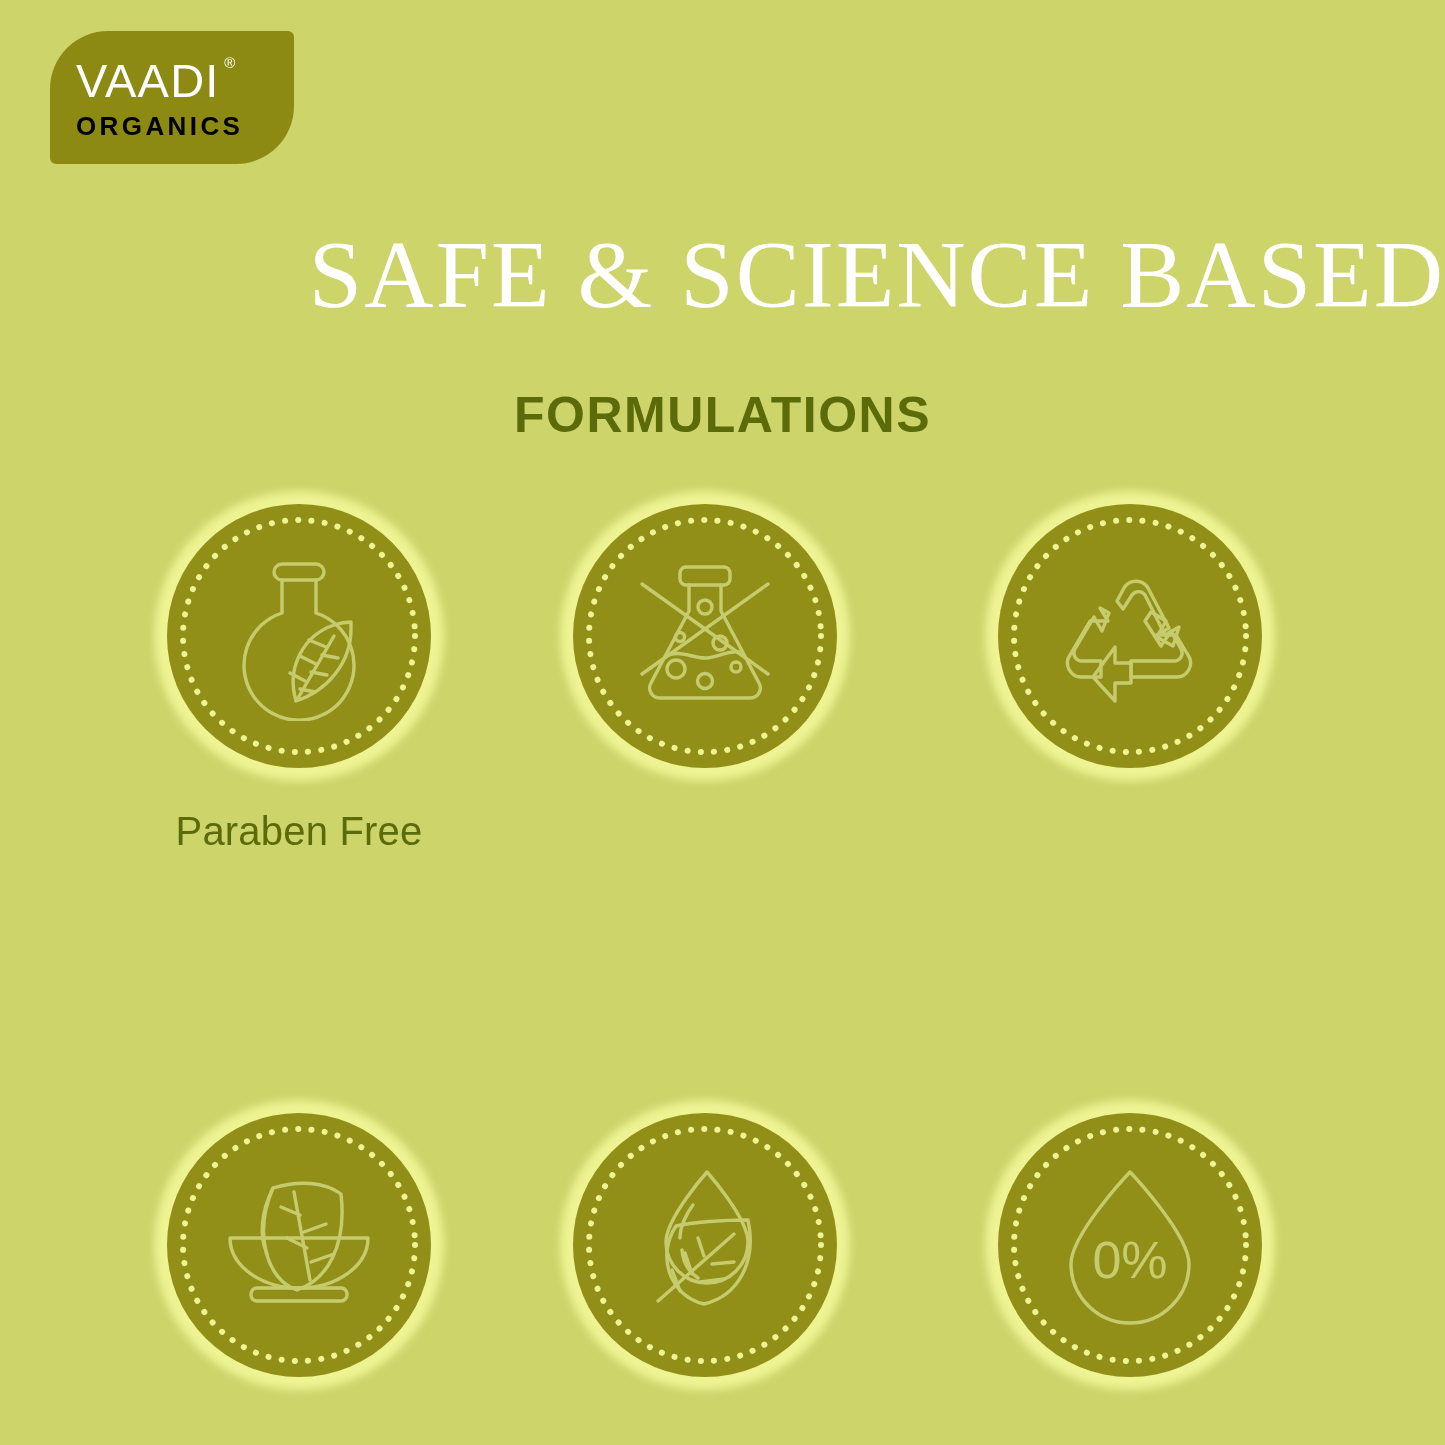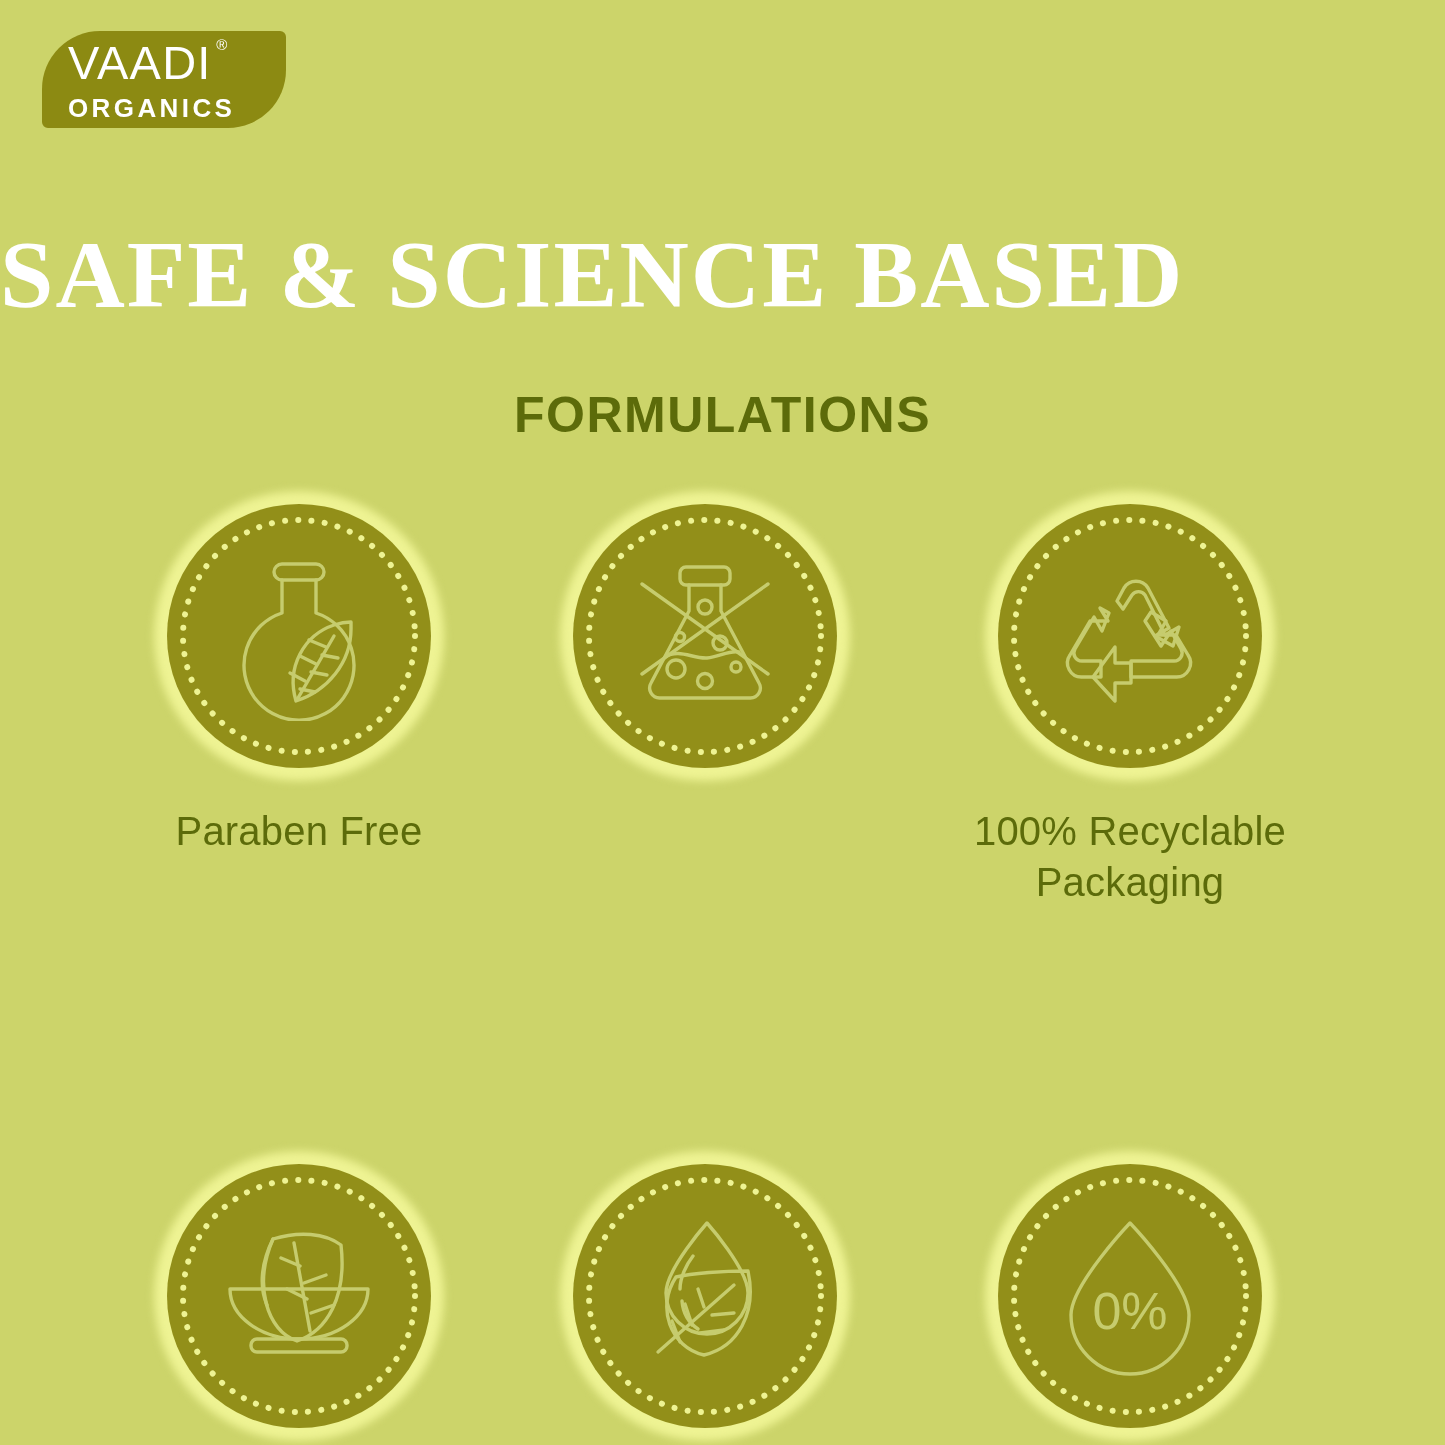--- a/index.html
+++ b/index.html
@@ -16,24 +16,24 @@
   .canvas {
     position: relative;
     width: 1445px;
     height: 1445px;
     background: #ccd46a;
   }
 
   
   .logo-badge {
     position: absolute;
-    left: 42px;
+    left: 50px;
     top: 31px;
     width: 244px;
-    height: 97px;
+    height: 133px;
     background: #8c8a12;
     border-radius: 58px 6px 58px 6px;
   }
   .logo-inner {
     position: absolute;
     left: 0; top: 0;
     width: 100%; height: 100%;
     display: flex;
     flex-direction: column;
     align-items: flex-start;
@@ -53,41 +53,41 @@
   }
   .logo-reg {
     position: absolute;
     top: -2px;
     right: -17px;
     font-size: 15px;
     line-height: 1;
     color: #ffffff;
   }
   .logo-sub {
-    color: #ffffff;
+    color: #000000;
     font-family: "Liberation Sans", sans-serif;
     font-size: 26px;
     font-weight: 700;
     letter-spacing: 3.4px;
     line-height: 1.0;
     margin-top: 9px;
     white-space: nowrap;
   }
 
   
   .headline {
     position: absolute;
     left: 0;
     top: 225px;
     width: 1445px;
-    text-align: left;
+    text-align: right;
     color: #ffffff;
     font-family: "Liberation Serif", serif;
     font-size: 96px;
-    font-weight: 700;
+    font-weight: 400;
     letter-spacing: 2px;
     line-height: 1.05;
     white-space: nowrap;
   }
   .subhead {
     position: absolute;
     left: 0;
     top: 389px;
     width: 1445px;
     text-align: center;
@@ -261,21 +261,20 @@
               <path d="M72 50 L79 37 a14 14 0 0 1 24 0 L124 77 L110 85 L128 95 L134 76 L120 84 L100 44 a8 8 0 0 0 -13 0 L78 58z"></path>
 
               <path d="M55 57 L63 70 L45 70 L25 104 a14 14 0 0 0 12 22 L56 126 L56 110 L37 110 a8 8 0 0 1 -7 -12 L49 66 L57 80 L64 62z"></path>
 
               <path d="M106 61 L121 70 L113 84 L131 84 L143 104 a14 14 0 0 1 -12 22 L86 126 L86 110 L129 110 a8 8 0 0 0 7 -12 L126 80 L116 95 L100 70z"></path>
 
               <path d="M70 112 L70 96 L48 126 L70 150 L70 132 L86 132 L86 112z"></path>
             </svg>
           </div>
         </div>
-        <div class="caption">100% Recyclable Packaging</div>
       </div>
 
     </div>
 
     <div class="row row2">
 
       <div class="cell c1">
         <div class="badge">
           <div class="glow"></div>
           <div class="disc"></div>

